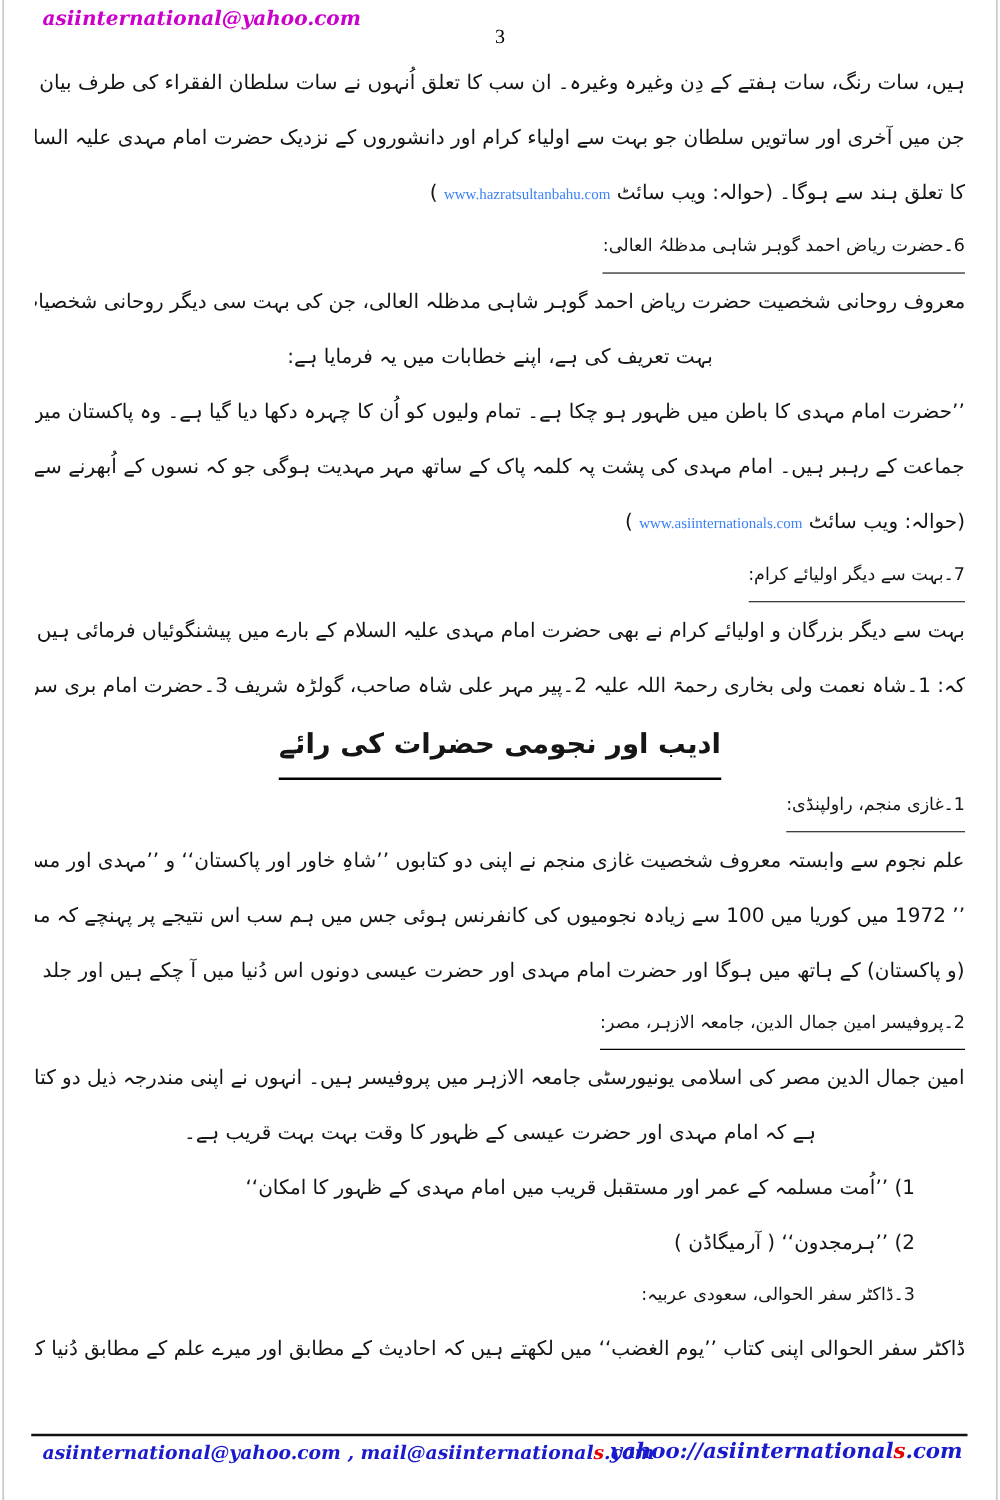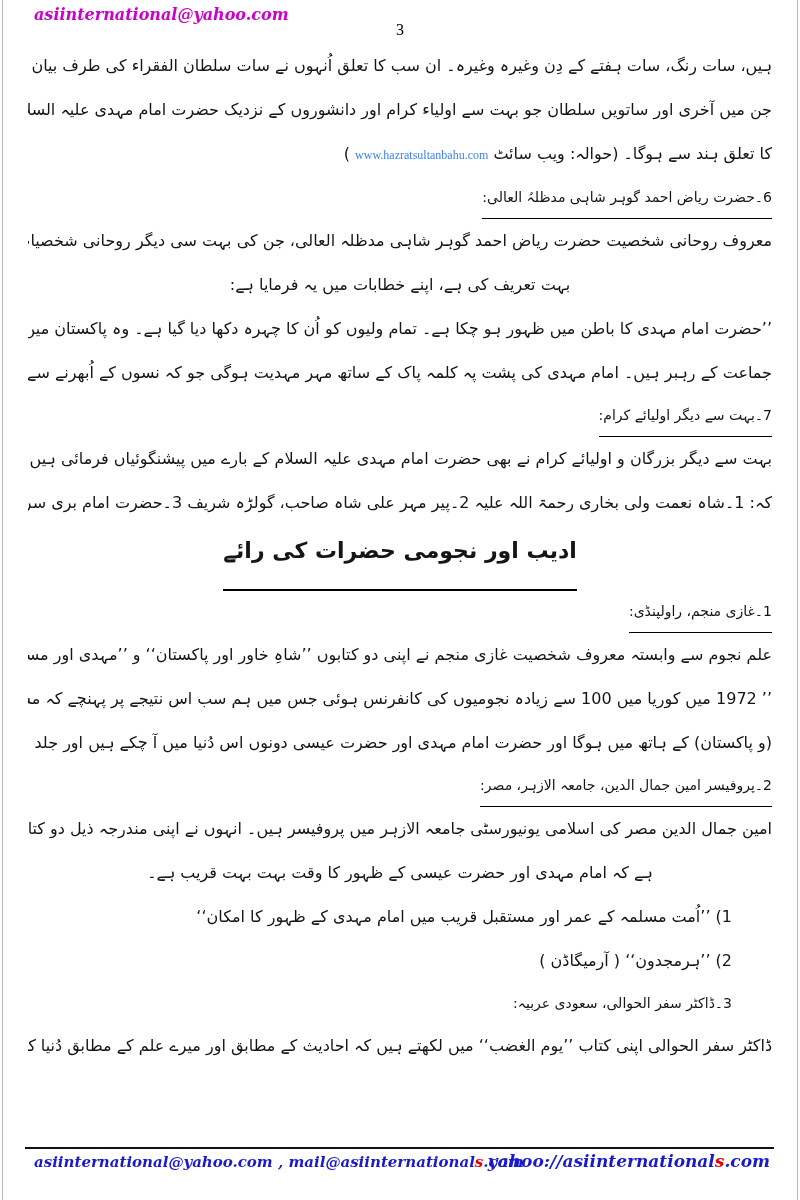--- a/index.html
+++ b/index.html
@@ -60,21 +60,21 @@
   .sec-heading.nound .hd{border-bottom:none;}
   .main-heading{
     font-size:22px;font-weight:bold;
     line-height:52px;
     text-align:center;
     white-space:nowrap;overflow:hidden;
   }
   .main-heading .hd{
     display:inline-block;
     border-bottom:2px solid #000;
-    padding-bottom:12px;
+    padding-bottom:0;
   }
 
   .weblink{
     direction:ltr;unicode-bidi:embed;
     font-family:Liberation Serif, serif;
     font-size:12px;
     color:#3b82f6;
     text-decoration:none;
   }
 
@@ -112,20 +112,21 @@
 
   <div class="ln jl">ہیں، سات رنگ، سات ہفتے کے دِن وغیرہ وغیرہ۔ ان سب کا تعلق اُنہوں نے سات سلطان الفقراء کی طرف بیان فرمایا ہے</div>
   <div class="ln jl">جن میں آخری اور ساتویں سلطان جو بہت سے اولیاء کرام اور دانشوروں کے نزدیک حضرت امام مہدی علیہ السلام ہوں گے اور اُن</div>
   <div class="ln rl"><span>کا تعلق ہند سے ہوگا۔   (حوالہ: ویب سائٹ </span><a class="weblink">www.hazratsultanbahu.com</a><span> )</span></div>
 
   <div class="sec-heading"><span class="hd">6۔حضرت ریاض احمد گوہر شاہی مدظلہُ العالی:</span></div>
   <div class="ln jl">معروف روحانی شخصیت حضرت ریاض احمد گوہر شاہی مدظلہ العالی، جن کی بہت سی دیگر روحانی شخصیات اور اولیاء اللہ نے</div>
   <div class="ln cl">بہت تعریف کی ہے، اپنے خطابات میں یہ فرمایا ہے:</div>
   <div class="ln jl">’’حضرت امام مہدی کا باطن میں ظہور ہو چکا ہے۔ تمام ولیوں کو اُن کا چہرہ دکھا دیا گیا ہے۔ وہ پاکستان میں ایک دینی</div>
   <div class="ln jl">جماعت کے رہبر ہیں۔ امام مہدی کی پشت پہ کلمہ پاک کے ساتھ مہر مہدیت ہوگی جو کہ نسوں کے اُبھرنے سے بنی ہوگی‘‘</div>
+  <div class="ln rl ind"><span>(حوالہ:  ویب سائٹ </span><a class="weblink">www.asiinternationals.com</a><span> )</span></div>
 
   <div class="sec-heading"><span class="hd">7۔بہت سے دیگر اولیائے کرام:</span></div>
   <div class="ln jl">بہت سے دیگر بزرگان و اولیائے کرام نے بھی حضرت امام مہدی علیہ السلام کے بارے میں پیشنگوئیاں فرمائی ہیں۔ جیسے</div>
   <div class="ln jl">کہ:   1۔شاہ نعمت ولی بخاری رحمۃ اللہ علیہ   2۔پیر مہر علی شاہ صاحب، گولڑہ شریف   3۔حضرت امام بری سرکار، اسلام آباد</div>
 
   <div class="main-heading"><span class="hd">ادیب اور نجومی حضرات کی رائے</span></div>
 
   <div class="sec-heading"><span class="hd">1۔غازی منجم، راولپنڈی:</span></div>
   <div class="ln jl">علم نجوم سے وابستہ معروف شخصیت غازی منجم نے اپنی دو کتابوں ’’شاہِ خاور اور پاکستان‘‘ و ’’مہدی اور مسیحا کی صدا‘‘</div>
   <div class="ln jl">’’ 1972 میں کوریا میں  100  سے زیادہ نجومیوں کی کانفرنس ہوئی جس میں ہم سب اس نتیجے پر پہنچے کہ مستقبل ہند</div>

